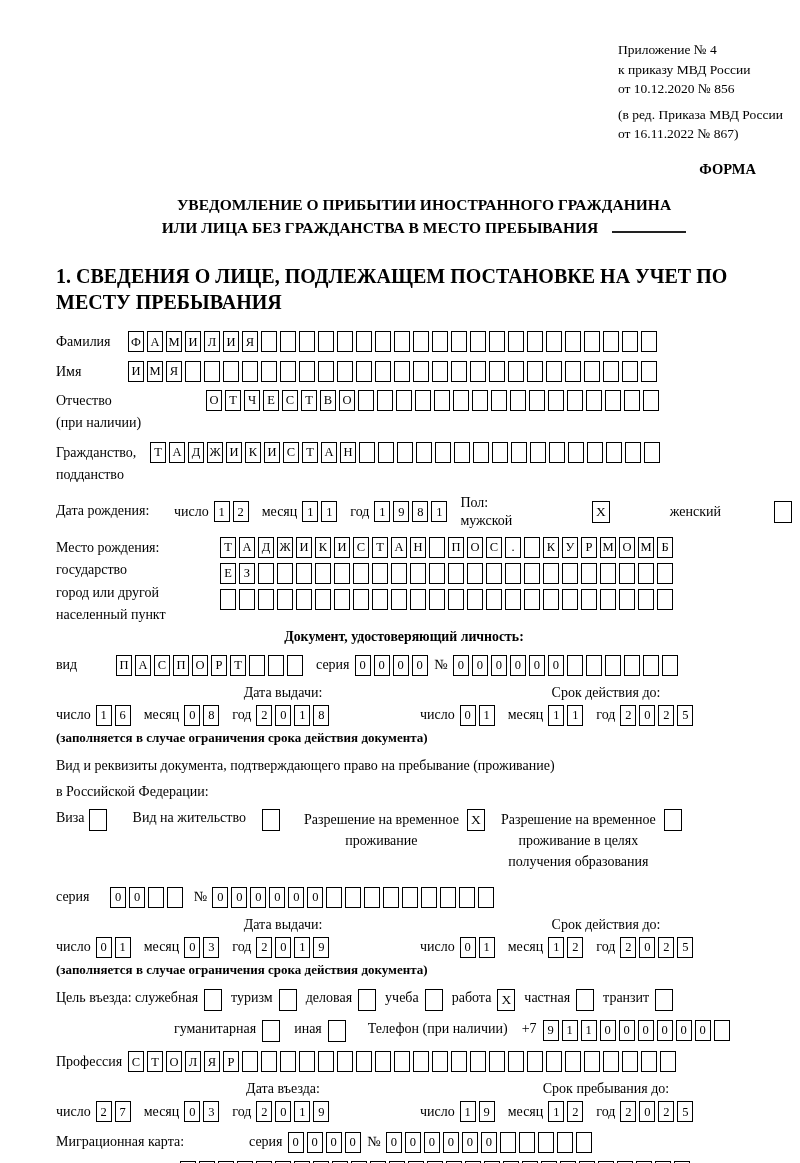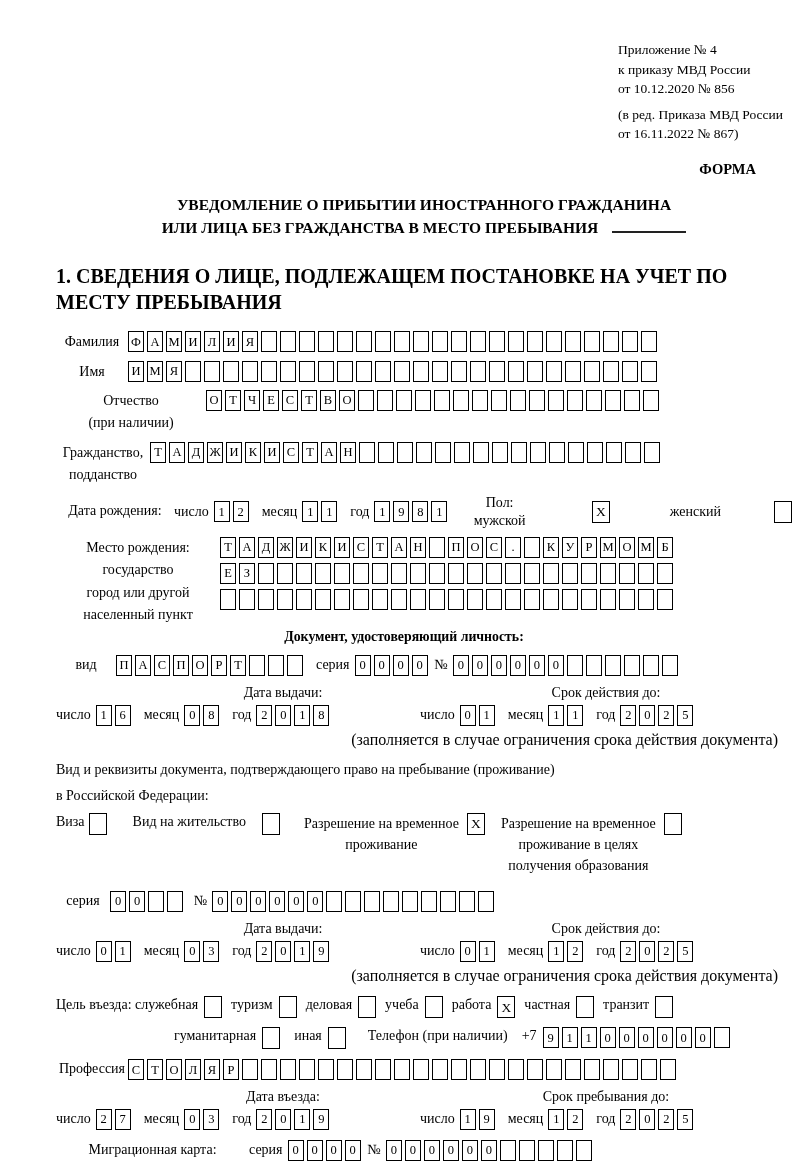--- a/index.html
+++ b/index.html
@@ -11,21 +11,21 @@
     color:#000; font-size:14px; line-height:1.3;
     position:relative; background:#fff;
   }
   .appendix { margin-left:562px; font-size:13.5px; line-height:1.45; }
   .appendix-gap { height:6px; }
   .form-label { font-weight:bold; text-align:right; margin:16px 36px 0 0; font-size:14.5px; }
   .title { text-align:center; font-weight:bold; font-size:15.5px; margin-top:14px; line-height:1.5; }
   .blank-line { display:inline-block; width:74px; border-bottom:2.2px solid #222; height:0.9em; margin-left:14px; }
   .sec-heading { font-weight:bold; font-size:20px; margin-top:24px; margin-bottom:16px; }
 
-  .frow { display:flex; align-items:flex-start; margin-bottom:7px;text-align:center; }
+  .frow { display:flex; align-items:flex-start; margin-bottom:7px; }
   .flabel { flex-shrink:0; line-height:1.6; }
   .w72 { width:72px; } .w94 { width:94px; } .w150 { width:150px; } .w164 { width:164px; }
   .w60 { width:60px; } .w54 { width:54px; } .w118 { width:118px; } .w124 { width:124px; } .w193 { width:193px; }
 
   .cells { display:flex; flex-wrap:nowrap; }
   .cell {
     width:16px; height:21px; border:1.5px solid #000; margin-right:3px;
     display:inline-flex; align-items:center; justify-content:center;
     font-size:12.5px; flex-shrink:0; background:#fff;
   }
@@ -38,21 +38,21 @@
   .center-bold { text-align:center; font-weight:bold; font-size:13.8px; margin:2px 40px 8px 0; }
 
   .dg { display:flex; align-items:center; margin-right:10px; }
   .dgl { margin-right:5px; }
   .dp-heads { display:flex; margin-top:4px; }
   .dp-hl { width:364px; text-align:center; text-indent:90px; }
   .dp-hr { flex:1; text-align:center; }
   .dp-row { display:flex; margin-top:3px; }
   .dp-left { width:364px; display:flex; }
   .dp-right { display:flex; }
-  .note { font-size:16px; text-align:right; margin:4px 14px 10px 0; }
+  .note { font-size:13px; margin:4px 14px 10px 0;font-weight:bold; }
 
   .intro { margin:2px 0 8px; }
   .opts { display:flex; align-items:flex-start; margin:4px 0 14px; }
   .opt { display:flex; align-items:flex-start; }
   .optlines { text-align:center; line-height:1.5; }
   .opt .cbox { margin-left:8px; margin-right:16px; }
   .purpose-row { display:flex; margin-bottom:9px; flex-wrap:nowrap; }
   .purpose-row .cbox { margin-left:6px; margin-right:9px; }
   .indent118 { margin-left:118px; }
   .phone-prefix { margin:0 6px 0 14px; }

